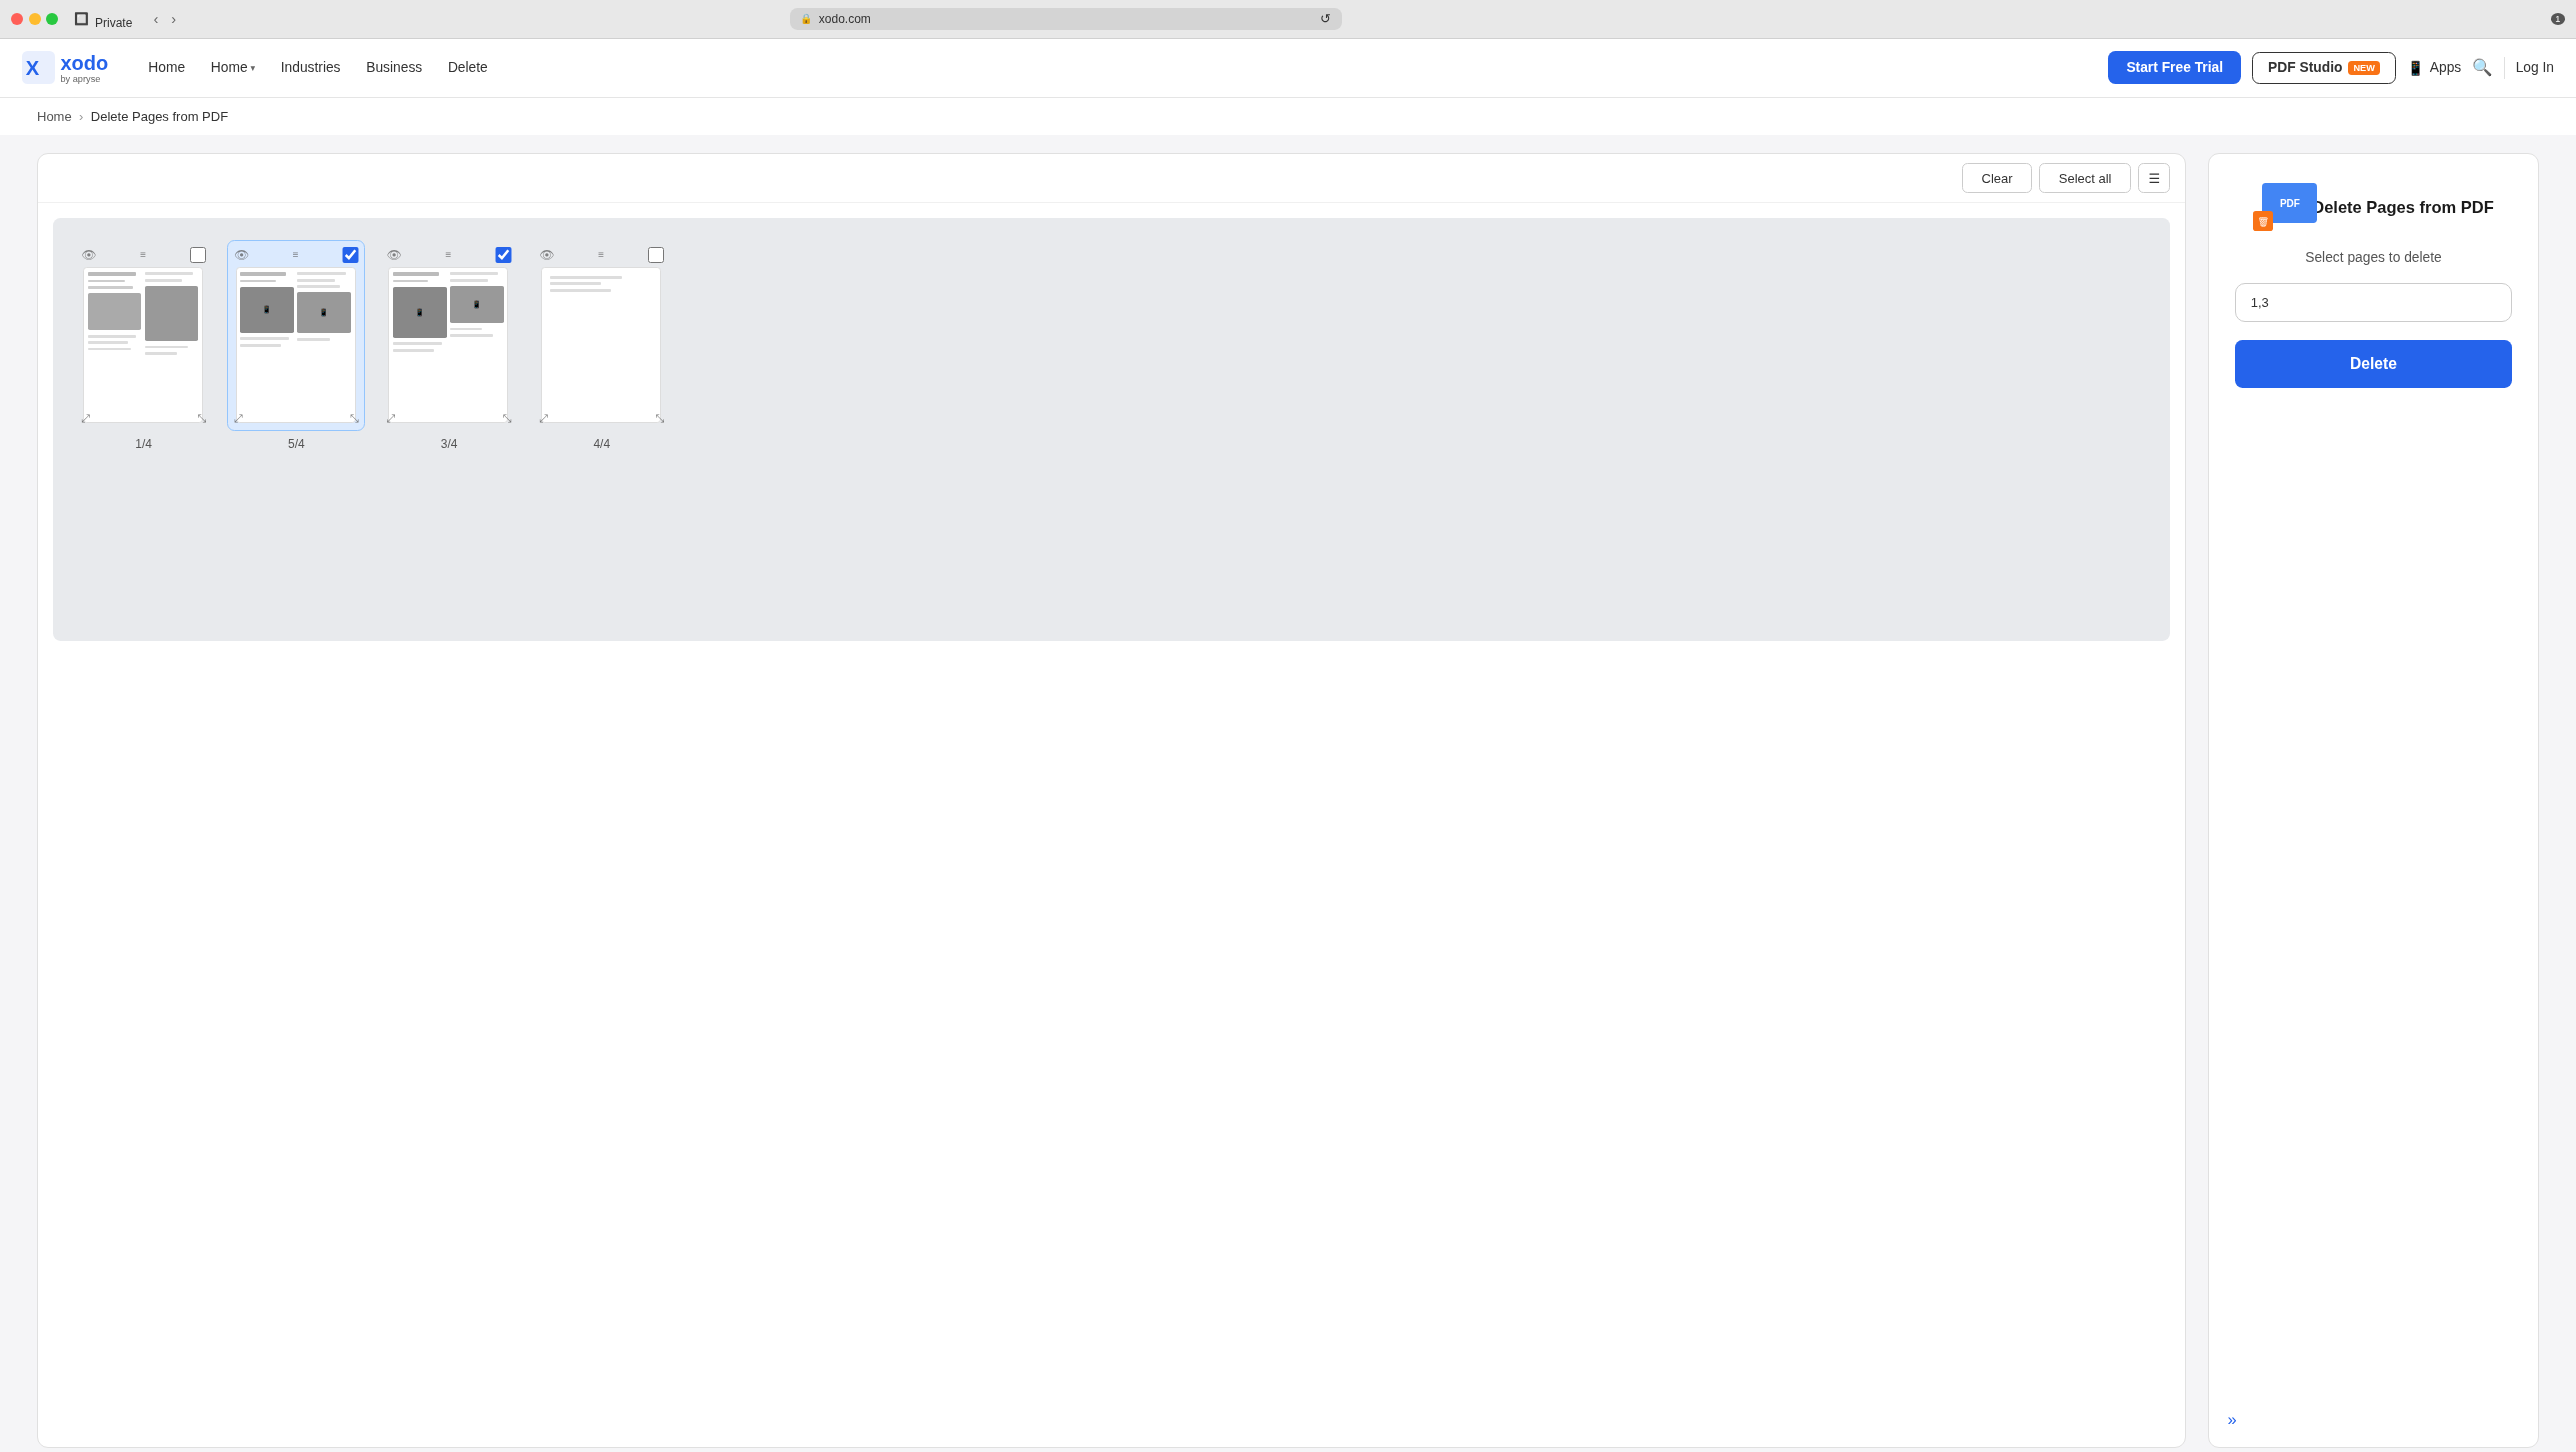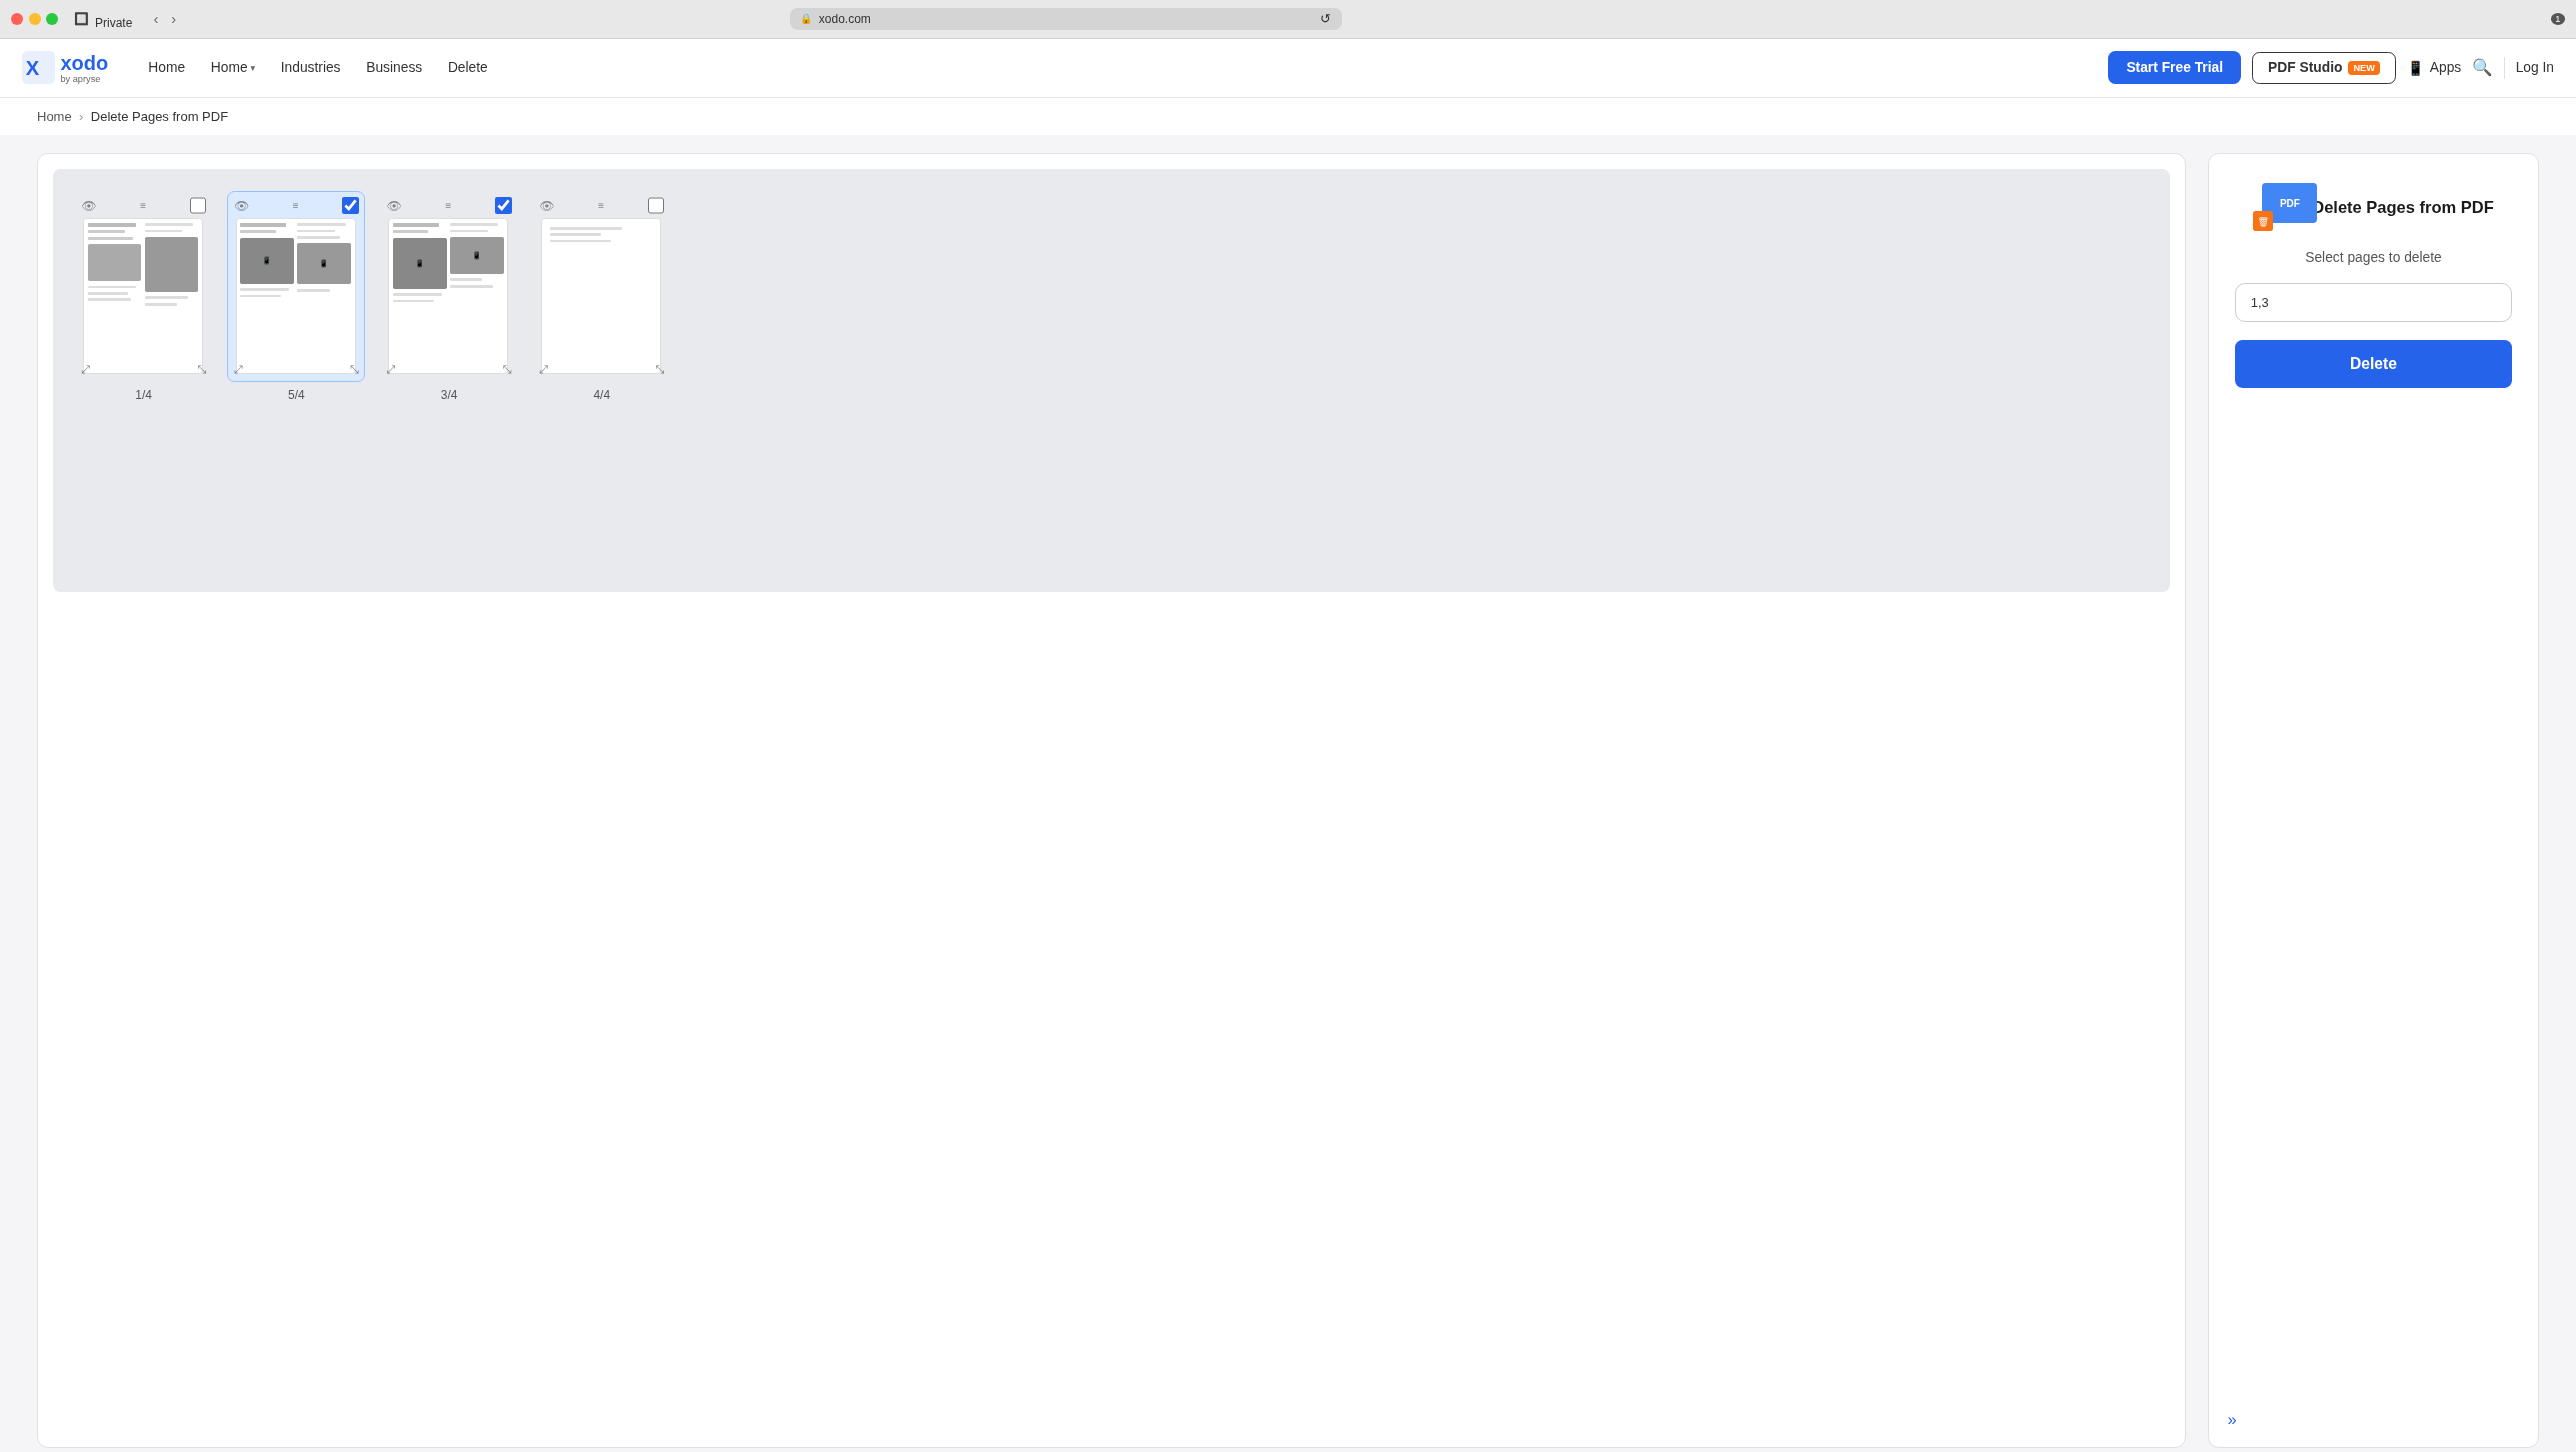--- a/index.html
+++ b/index.html
@@ -391,20 +391,27 @@
 <div class="breadcrumb">
   <a class="breadcrumb-home">Home</a>
   <span class="breadcrumb-separator">›</span>
   <span class="breadcrumb-current">Delete Pages from PDF</span>
 </div>
 
 <div class="page-content">
 
   <div class="pdf-viewer-container">
 
+    <div class="pdf-toolbar">
+      <button class="btn-clear">Clear</button>
+      <button class="btn-select-all">Select all</button>
+      <button class="btn-list-view">
+        <span>☰</span>
+      </button>
+    </div>
 
     <div class="pdf-pages-area">
 
       <div class="page-card">
         <div class="page-thumb-wrapper">
           <div class="page-controls">
             <button class="page-eye-btn">👁</button>
             <button class="page-lines-btn">≡</button>
             <input type="checkbox" class="page-checkbox" style="">
           </div>

